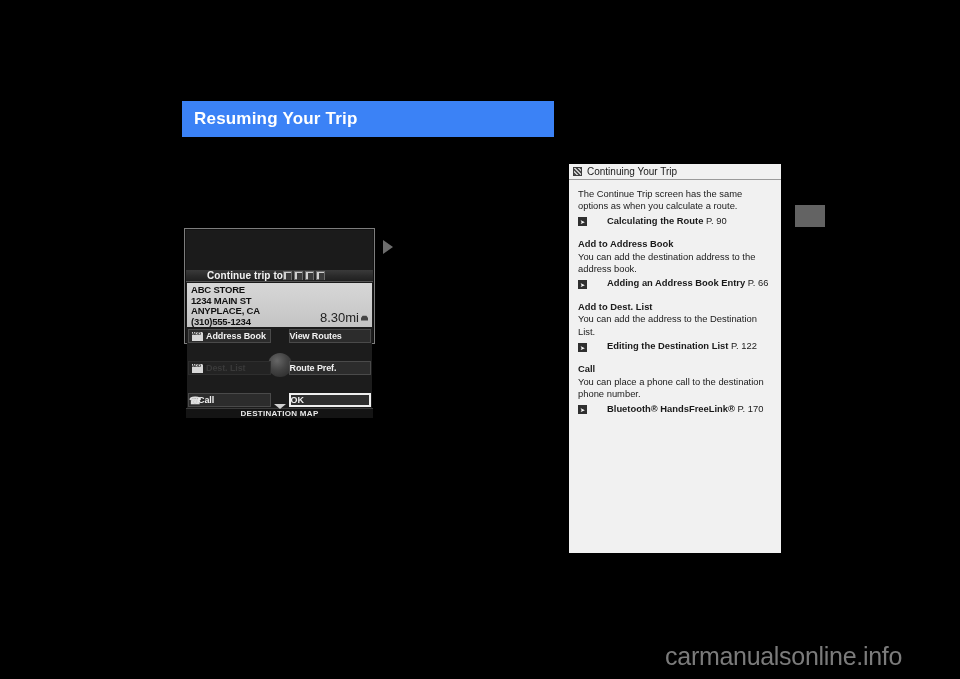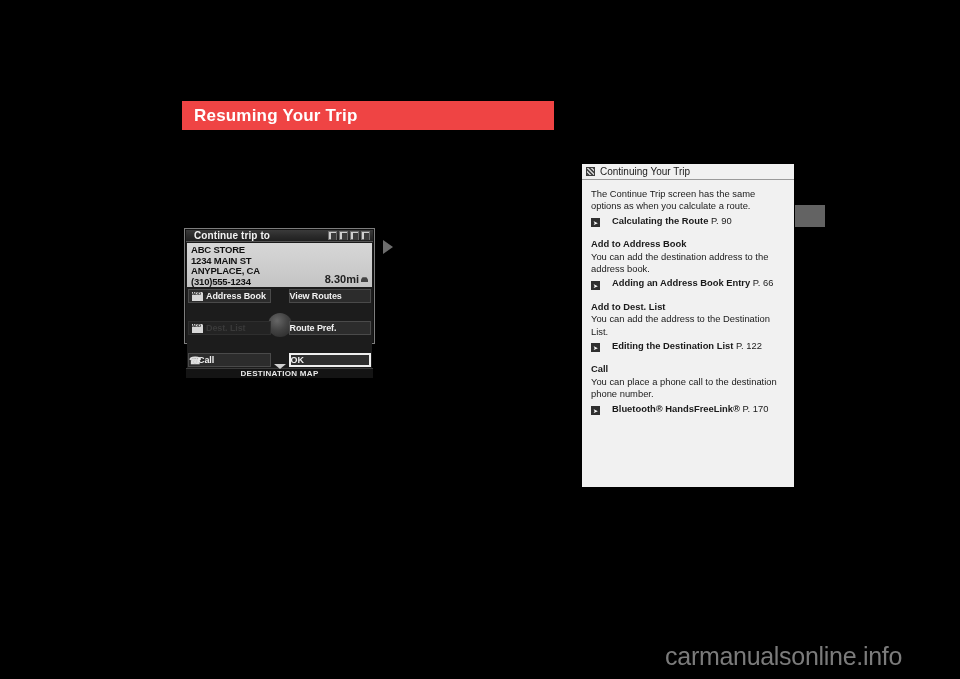--- a/index.html
+++ b/index.html
@@ -13,22 +13,22 @@
   .page {
     position: relative;
     width: 960px; height: 679px;
     background: #000;
   }
 
   
   .title-bar {
     position: absolute;
     left: 182px; top: 101px;
-    width: 372px; height: 29px;
-    background: #ef4444;
+    width: 372px; height: 36px;
+    background: #3b82f6;
     display: flex;
     align-items: center;
   }
   .title-bar .title-text {
     color: #ffffff;
     font-size: 17px;
     font-weight: bold;
     letter-spacing: .2px;
     padding-left: 12px;
   }
@@ -57,22 +57,23 @@
     display: flex;
     flex-direction: column;
   }
 
   .nav-header {
     height: 17px;
     background: linear-gradient(180deg,#3a3a3a 0%, #2a2a2a 55%, #202020 100%);
     border-bottom: 1px solid #555;
     display: flex;
     align-items: center;
-    justify-content: space-between;
-    padding: 0 3px 0 8px;
+    justify-content: flex-start;
+    padding: 0 3px 0 21px;
+    margin-top: 40px;
   }
   .nav-header .hdr-title {
     color: #f2f2f2;
     font-size: 10px;
     font-weight: bold;
     letter-spacing: .1px;
     white-space: nowrap;
   }
   .status-icons { display: flex; gap: 2px; align-items: center; }
   .status-icons .sicon {
@@ -103,22 +104,22 @@
     font-size: 9.5px;
     font-weight: bold;
     line-height: 10.6px;
     letter-spacing: -.2px;
     white-space: nowrap;
   }
   .nav-addr .dist {
     position: absolute;
     right: 4px; bottom: 2px;
     color: #222;
-    font-size: 11px;
-    font-weight: bold;
+    font-size: 13px;
+    font-weight: normal;
     display: flex;
     align-items: center;
     gap: 2px;
     margin-top: 38px;
   }
   .nav-addr .dist .car-ic {
     display: inline-block;
     width: 7px; height: 6px;
     background: #444;
     clip-path: polygon(0 60%, 22% 22%, 78% 22%, 100% 60%, 100% 100%, 0 100%);
@@ -219,22 +220,22 @@
     left: 383px; top: 240px;
     width: 0; height: 0;
     border-top: 7px solid transparent;
     border-bottom: 7px solid transparent;
     border-left: 10px solid #6d6d6d;
   }
 
   
   .info-panel {
     position: absolute;
-    left: 582px; top: 164px;
-    width: 212px; height: 323px;
+    left: 569px; top: 164px;
+    width: 212px; height: 389px;
     background: #f1f1f1;
     color: #1a1a1a;
   }
   .info-head {
     display: flex;
     align-items: center;
     gap: 5px;
     height: 16px;
     padding: 0 4px;
     border-bottom: 1px solid #9a9a9a;
@@ -260,22 +261,22 @@
   }
   .para.tight { margin-bottom: 11px; }
   .sub-head {
     font-size: 9.4px;
     font-weight: bold;
     line-height: 12.4px;
     margin: 0 0 0 0;
   }
   .ref {
     display: flex;
-    align-items: flex-end;
-    gap: 12px;
+    align-items: center;
+    gap: 20px;
     font-size: 9.4px;
     line-height: 12.4px;
     margin-top: 1px;
   }
   .ref-icon {
     width: 9px; height: 9px;
     background: #2f2f2f;
     color: #fff;
     font-size: 7px;
     line-height: 9px;

